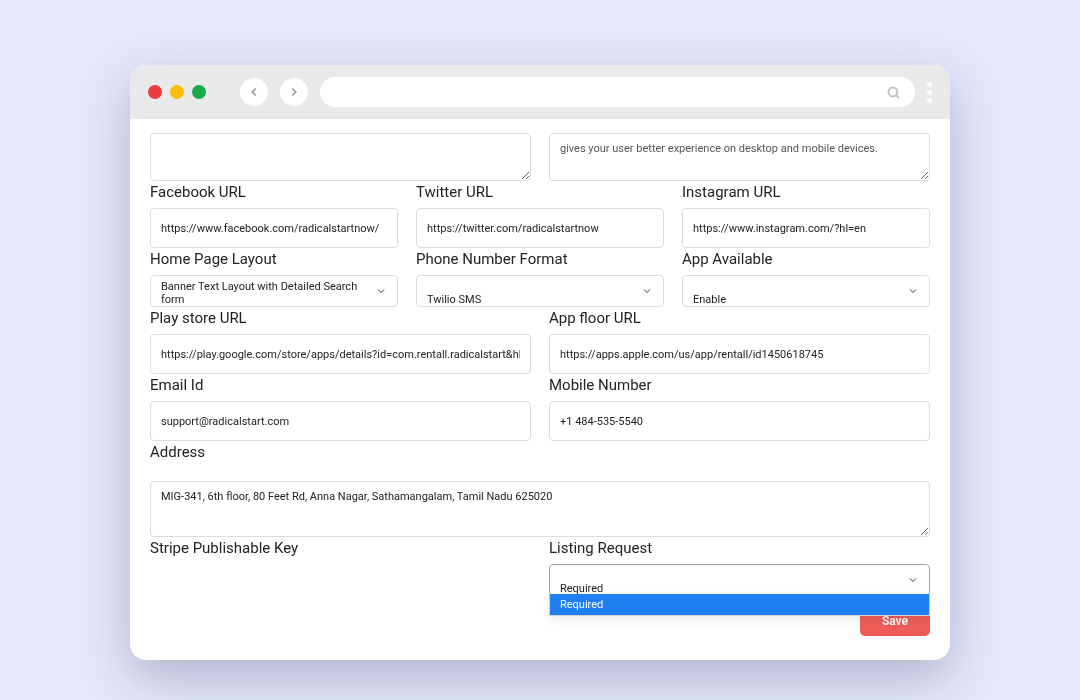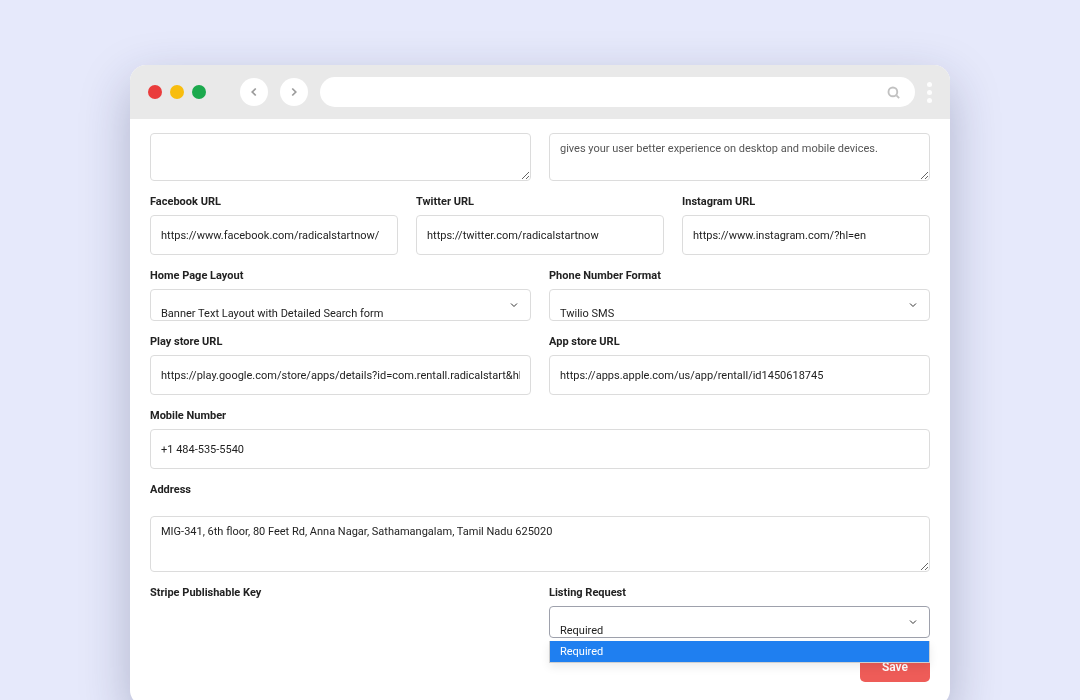--- a/index.html
+++ b/index.html
@@ -12,25 +12,25 @@
     .dot.yellow { background: #f8bd0e; }
     .dot.green { background: #1ba94d; }
     .navbtn { width: 28px; height: 28px; border-radius: 50%; background: #fff; display: flex; align-items: center; justify-content: center; color: #9c9c9c; }
     .url { flex: 1; background: #fff; border-radius: 20px; height: 30px; display: flex; align-items: center; justify-content: flex-end; padding: 0 14px; }
     .url svg { opacity: 0.45; }
     .menuicon { display: flex; flex-direction: column; gap: 3px; }
     .menuicon span { width: 5px; height: 5px; border-radius: 50%; background: #fdfdfd; }
 
     .content { padding: 14px 20px 24px 20px; }
 
-    .row { display: flex; gap: 18px; margin-bottom: 14px; border-radius: 8px; }
+    .row { display: flex; gap: 18px; margin-bottom: 2px; border-radius: 8px; }
     .field { display: flex; flex-direction: column; gap: 7px; flex: 1; }
     .field.half { flex-basis: 50%; }
     .field.third { flex-basis: 33.333%; }
-    .label { font-size: 11px; font-weight: 700; color: #222; }
+    .label { font-size: 15px; font-weight: 400; color: #222; }
     .input,.select,.textarea { border: 1px solid #dcdcdc; border-radius: 4px; font-size: 11px; color: #222; background: #fff; width: 100%; }
     .input { padding: 16px 10px; height: 40px; }
     .textarea { padding: 8px 10px; min-height: 48px; resize: vertical; }
     .textarea.tall { min-height: 56px; }
     .select { height: 32px; padding: 0 30px 0 10px; display: flex; align-items: flex-end; position: relative; cursor: pointer; }
     .chev { position: absolute; right: 10px; top: 50%; transform: translateY(-50%); pointer-events: none; }
     .listing-wrap { position: relative; }
     .select.open { border:1px solid #9ea1ac; }
     .dropdown { position: absolute; top: 32px; left: 0; right: 0; border: 1px solid #cfcfcf; border-top: none; background: #fff; z-index: 10; box-shadow: 0 4px 10px rgba(0,0,0,0.08); }
     .opt { font-size: 11px; padding: 4px 10px; cursor: pointer; }
@@ -111,34 +111,47 @@
       </div>
       <div class="field third">
         <span class="label">Phone Number Format</span>
         <div class="select">
           <span>Twilio SMS</span>
           <svg class="chev" width="12" height="12" viewBox="0 0 24 24" fill="none" stroke="#333" stroke-width="2">
               <path d="M6 9l6 6 6-6"></path>
             </svg>
         </div>
       </div>
+      <div class="field third">
+        <span class="label">App Available</span>
+        <div class="select">
+          <span>Enable</span>
+          <svg class="chev" width="12" height="12" viewBox="0 0 24 24" fill="none" stroke="#333" stroke-width="2">
+              <path d="M6 9l6 6 6-6"></path>
+            </svg>
+        </div>
+      </div>
     </div>
 
     <div class="row">
       <div class="field half">
         <span class="label">Play store URL</span>
         <input class="input" value="https://play.google.com/store/apps/details?id=com.rentall.radicalstart&amp;hl=en" style="">
       </div>
       <div class="field half">
-        <span class="label">App store URL</span>
+        <span class="label">App floor URL</span>
         <input class="input" value="https://apps.apple.com/us/app/rentall/id1450618745" style="">
       </div>
     </div>
 
     <div class="row">
+      <div class="field half">
+        <span class="label">Email Id</span>
+        <input class="input" value="support@radicalstart.com" style="">
+      </div>
       <div class="field half">
         <span class="label">Mobile Number</span>
         <input class="input" value="+1 484-535-5540" style="">
       </div>
     </div>
 
     <div class="row">
       <div class="field" style="flex-basis:100%;gap:20px;">
         <span class="label">Address</span>
         <textarea class="textarea tall" style="">MIG-341, 6th floor, 80 Feet Rd, Anna Nagar, Sathamangalam, Tamil Nadu 625020</textarea>

